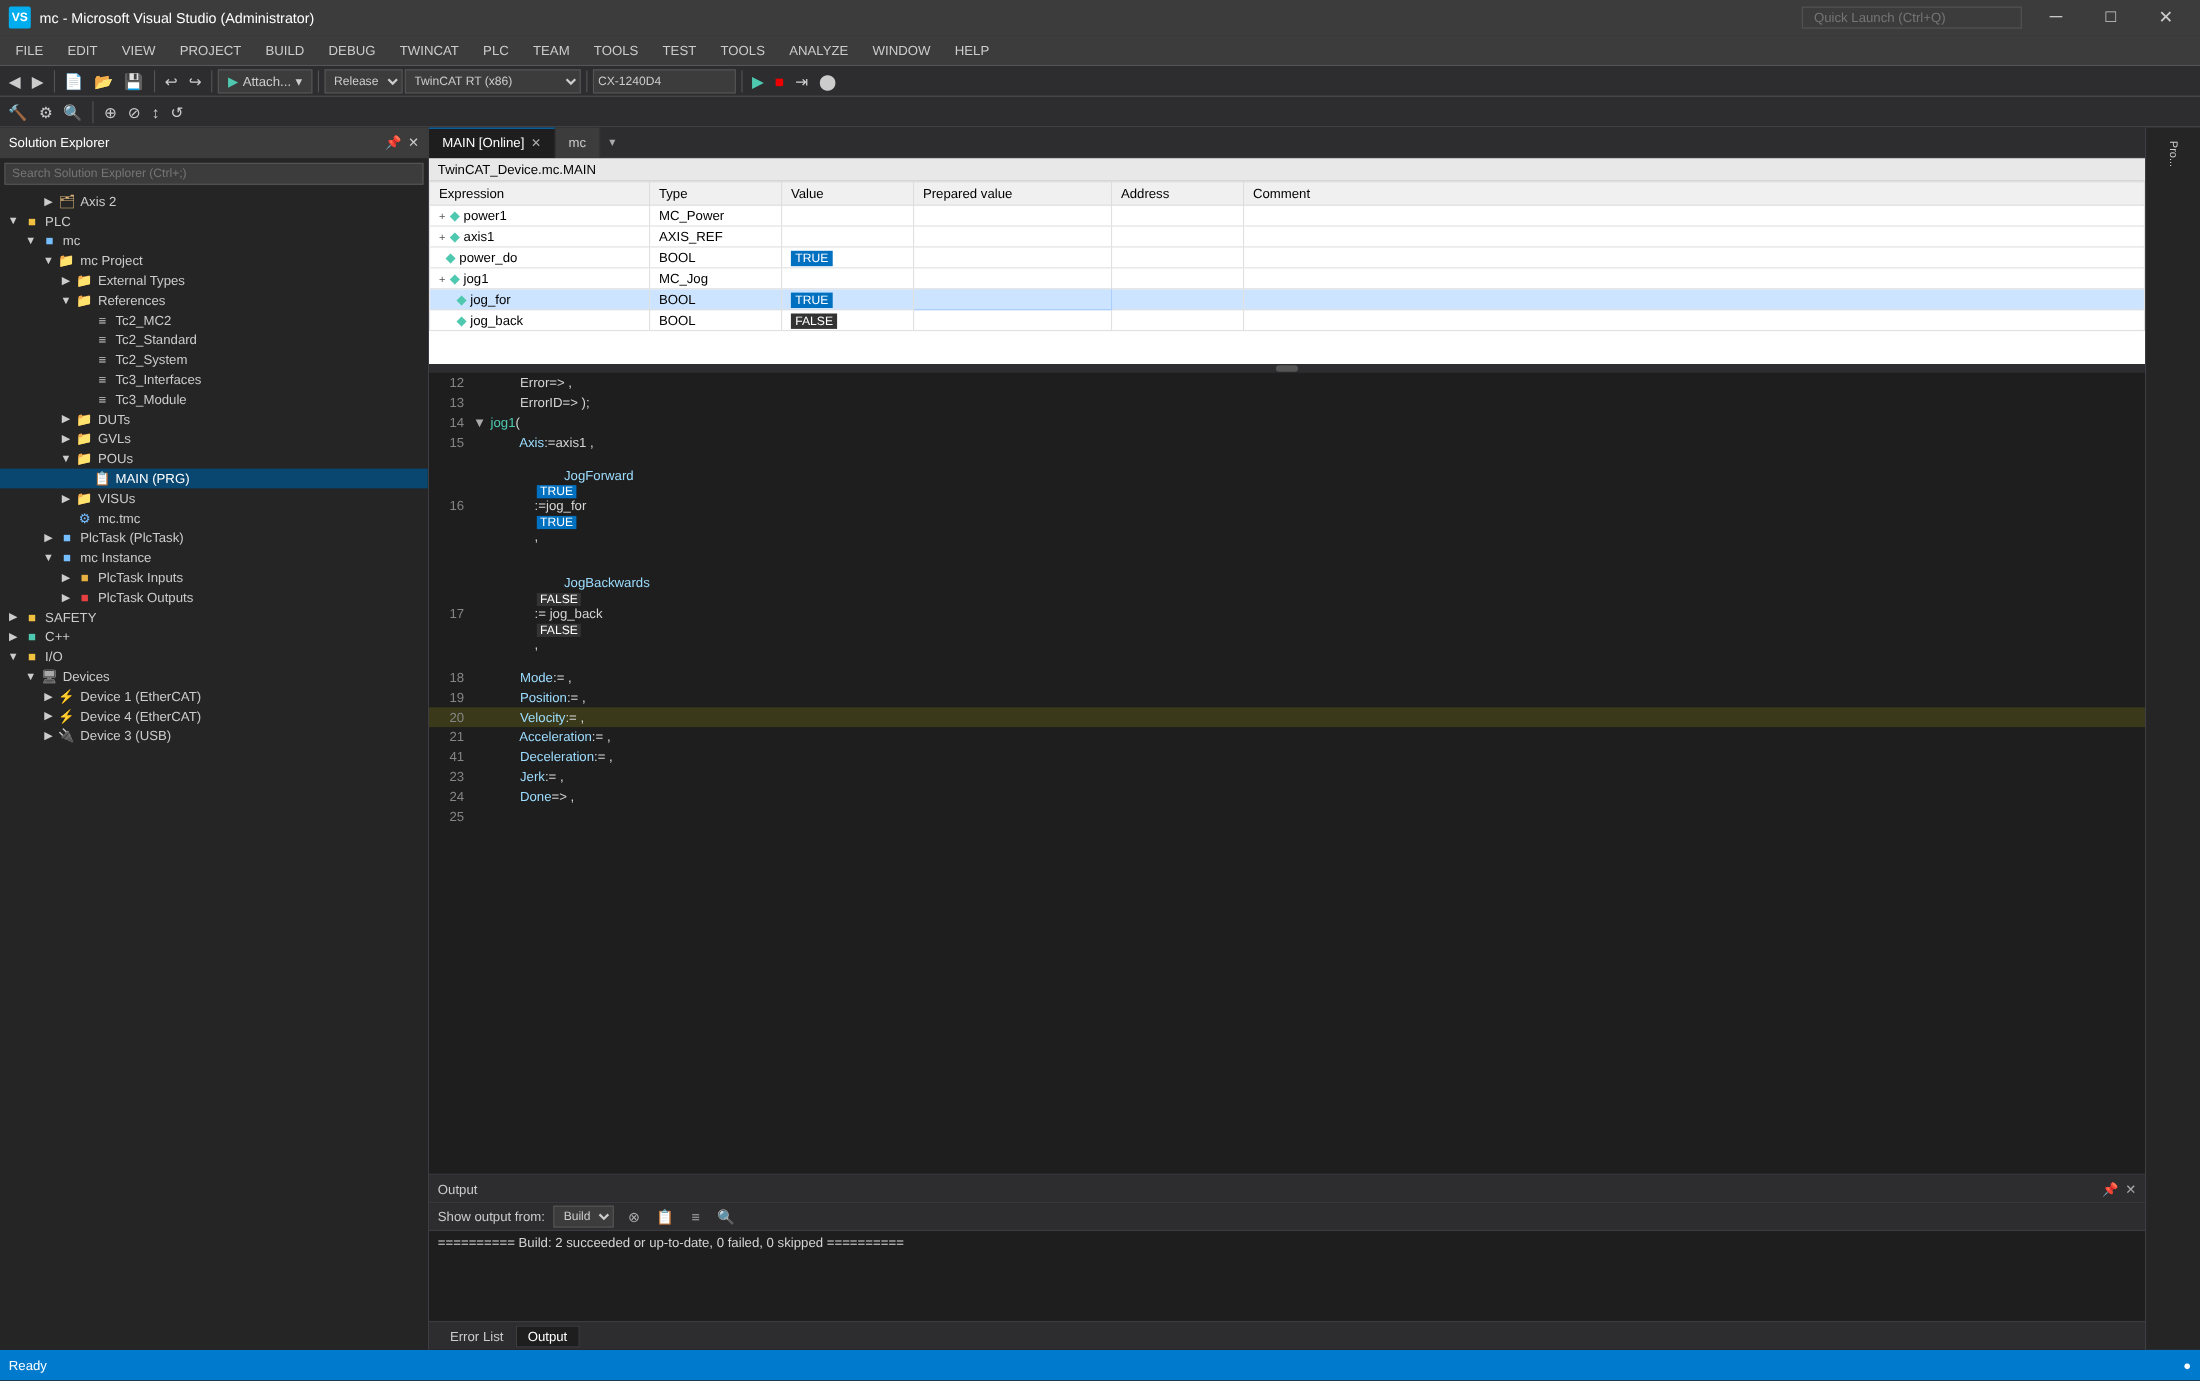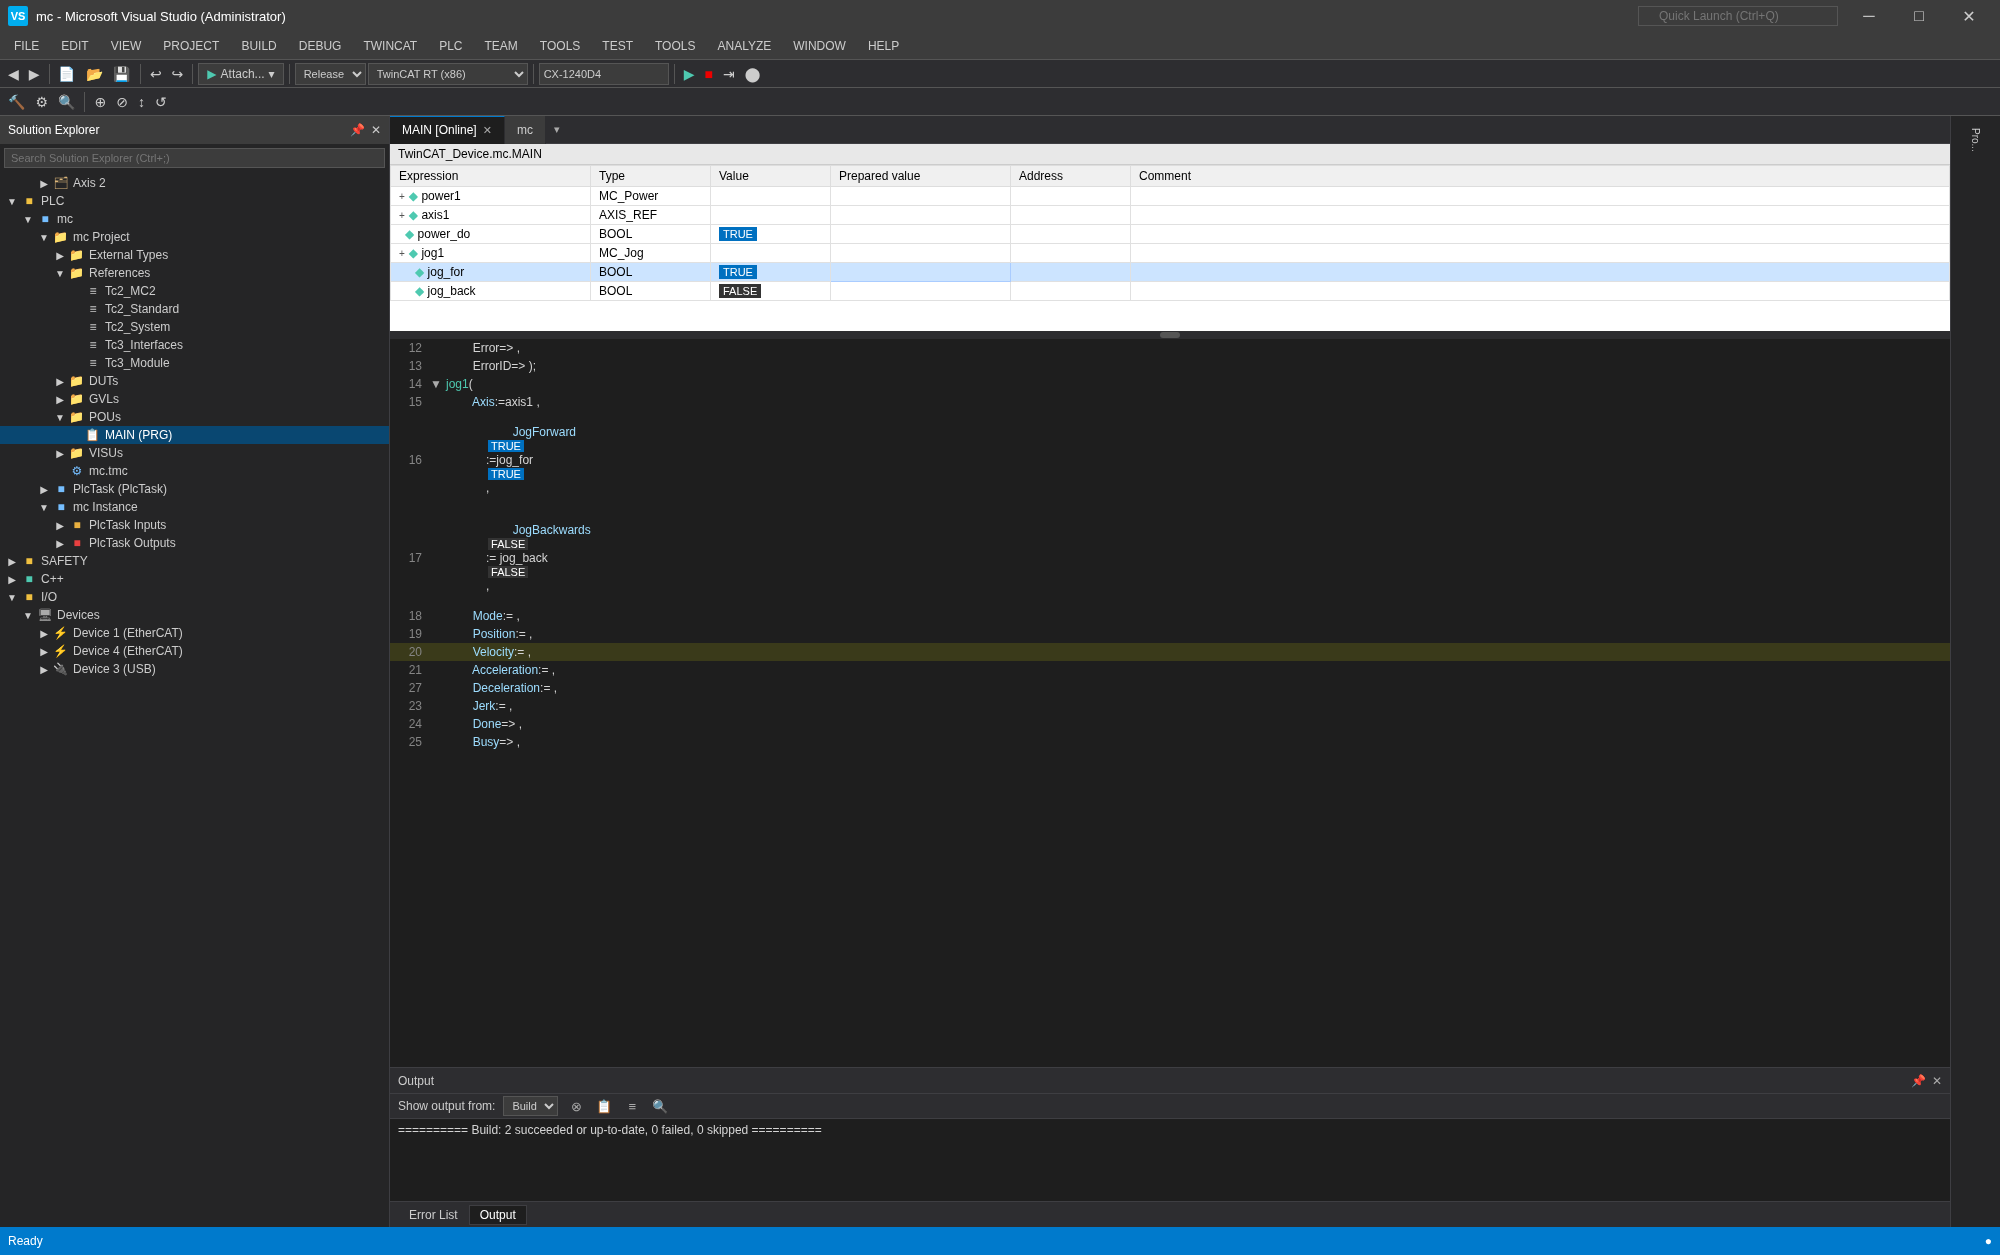--- a/index.html
+++ b/index.html
@@ -12,21 +12,21 @@
       height: 32px;
       display: flex;
       align-items: center;
       padding: 0 8px;
       gap: 8px;
     }
     .title-bar-icon { width: 20px; height: 20px; background: #00adef; border-radius: 2px; display: flex; align-items: center; justify-content: center; color: white; font-weight: bold; font-size: 11px; }
     .title-bar-text { flex: 1; font-size: 13px; }
     .title-bar-controls { display: flex; gap: 4px; }
     .title-bar-btn { width: 46px; height: 32px; display: flex; align-items: center; justify-content: center; color: #ccc; cursor: pointer; font-size: 16px; }
-    .quick-launch { background: #3c3c3c; border: 1px solid #555; color: #ccc; padding: 2px 20px; width: 200px; font-size: 12px; }
+    .quick-launch { background: #3c3c3c; border: 1px solid #555; color: #ccc; padding: 2px 10px; width: 200px; font-size: 12px; }
 
     
     .menu-bar {
       background: #3c3c3c;
       color: #ccc;
       height: 28px;
       display: flex;
       align-items: center;
       padding: 0 4px;
       gap: 2px;
@@ -678,41 +678,40 @@
           <span class="line-content">        <span style="color:#9cdcfe;">Velocity</span><span style="color:#d4d4d4;">:= ,</span></span>
         </div>
 
         <div class="code-line">
           <span class="line-num">21</span>
           <span class="line-expand"></span>
           <span class="line-content">        <span style="color:#9cdcfe;">Acceleration</span><span style="color:#d4d4d4;">:= ,</span></span>
         </div>
 
         <div class="code-line">
-          <span class="line-num">27</span>
+          <span class="line-num">41</span>
           <span class="line-expand"></span>
           <span class="line-content">        <span style="color:#9cdcfe;">Deceleration</span><span style="color:#d4d4d4;">:= ,</span></span>
         </div>
 
         <div class="code-line">
           <span class="line-num">23</span>
           <span class="line-expand"></span>
           <span class="line-content">        <span style="color:#9cdcfe;">Jerk</span><span style="color:#d4d4d4;">:= ,</span></span>
         </div>
 
         <div class="code-line">
           <span class="line-num">24</span>
           <span class="line-expand"></span>
           <span class="line-content">        <span style="color:#9cdcfe;">Done</span><span style="color:#d4d4d4;">=&gt; ,</span></span>
         </div>
 
         <div class="code-line">
           <span class="line-num">25</span>
           <span class="line-expand"></span>
-          <span class="line-content">        <span style="color:#9cdcfe;">Busy</span><span style="color:#d4d4d4;">=&gt; ,</span></span>
         </div>
 
       </div>
     </div>
 
     <div class="output-panel">
       <div class="output-title-bar">
         <span class="output-title">Output</span>
         <div class="output-controls">
           <span>📌</span>

